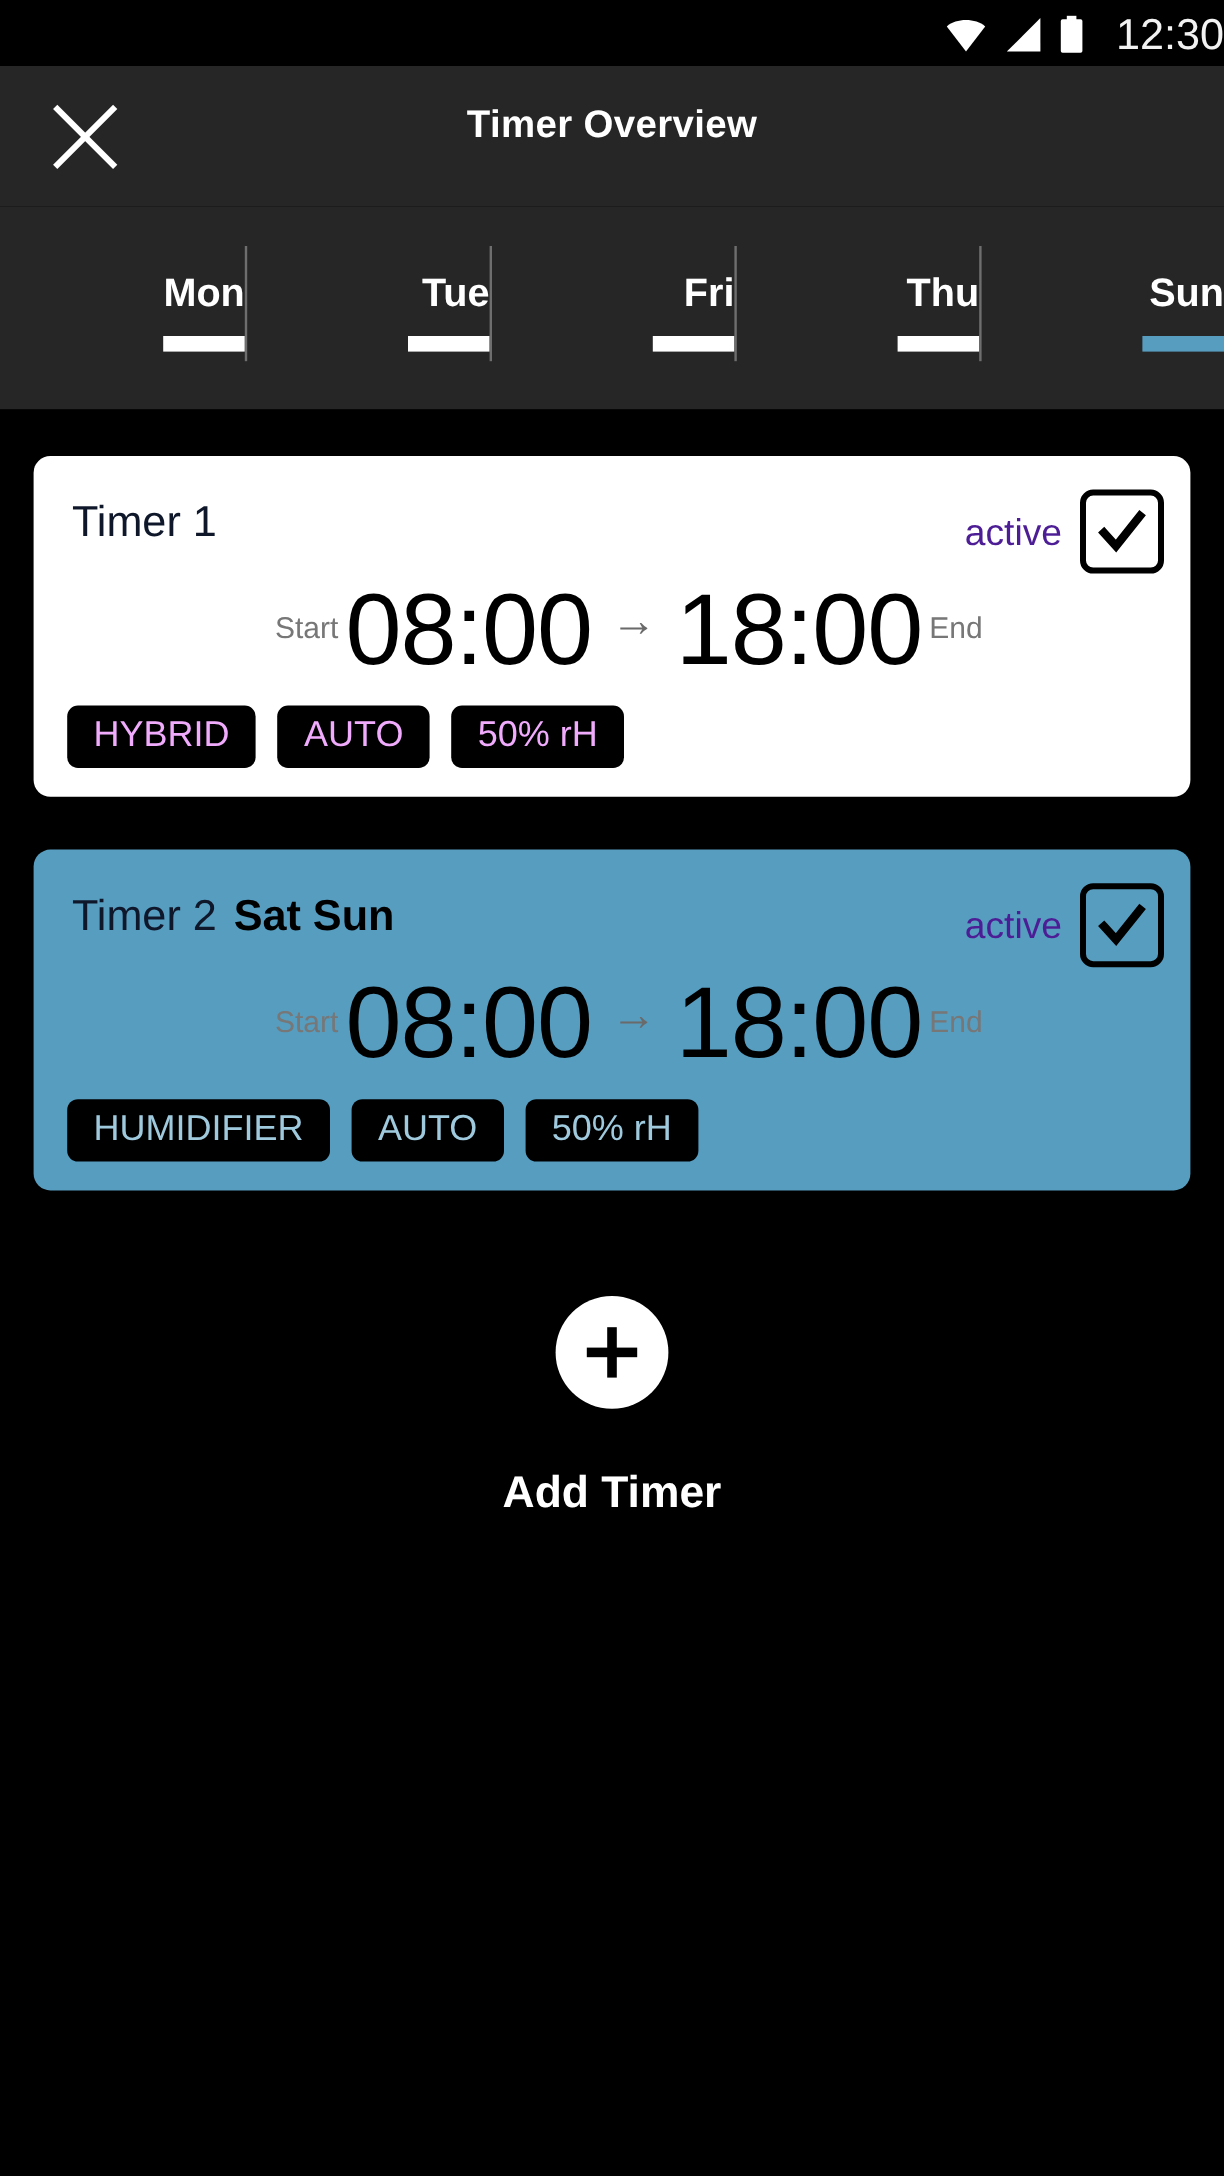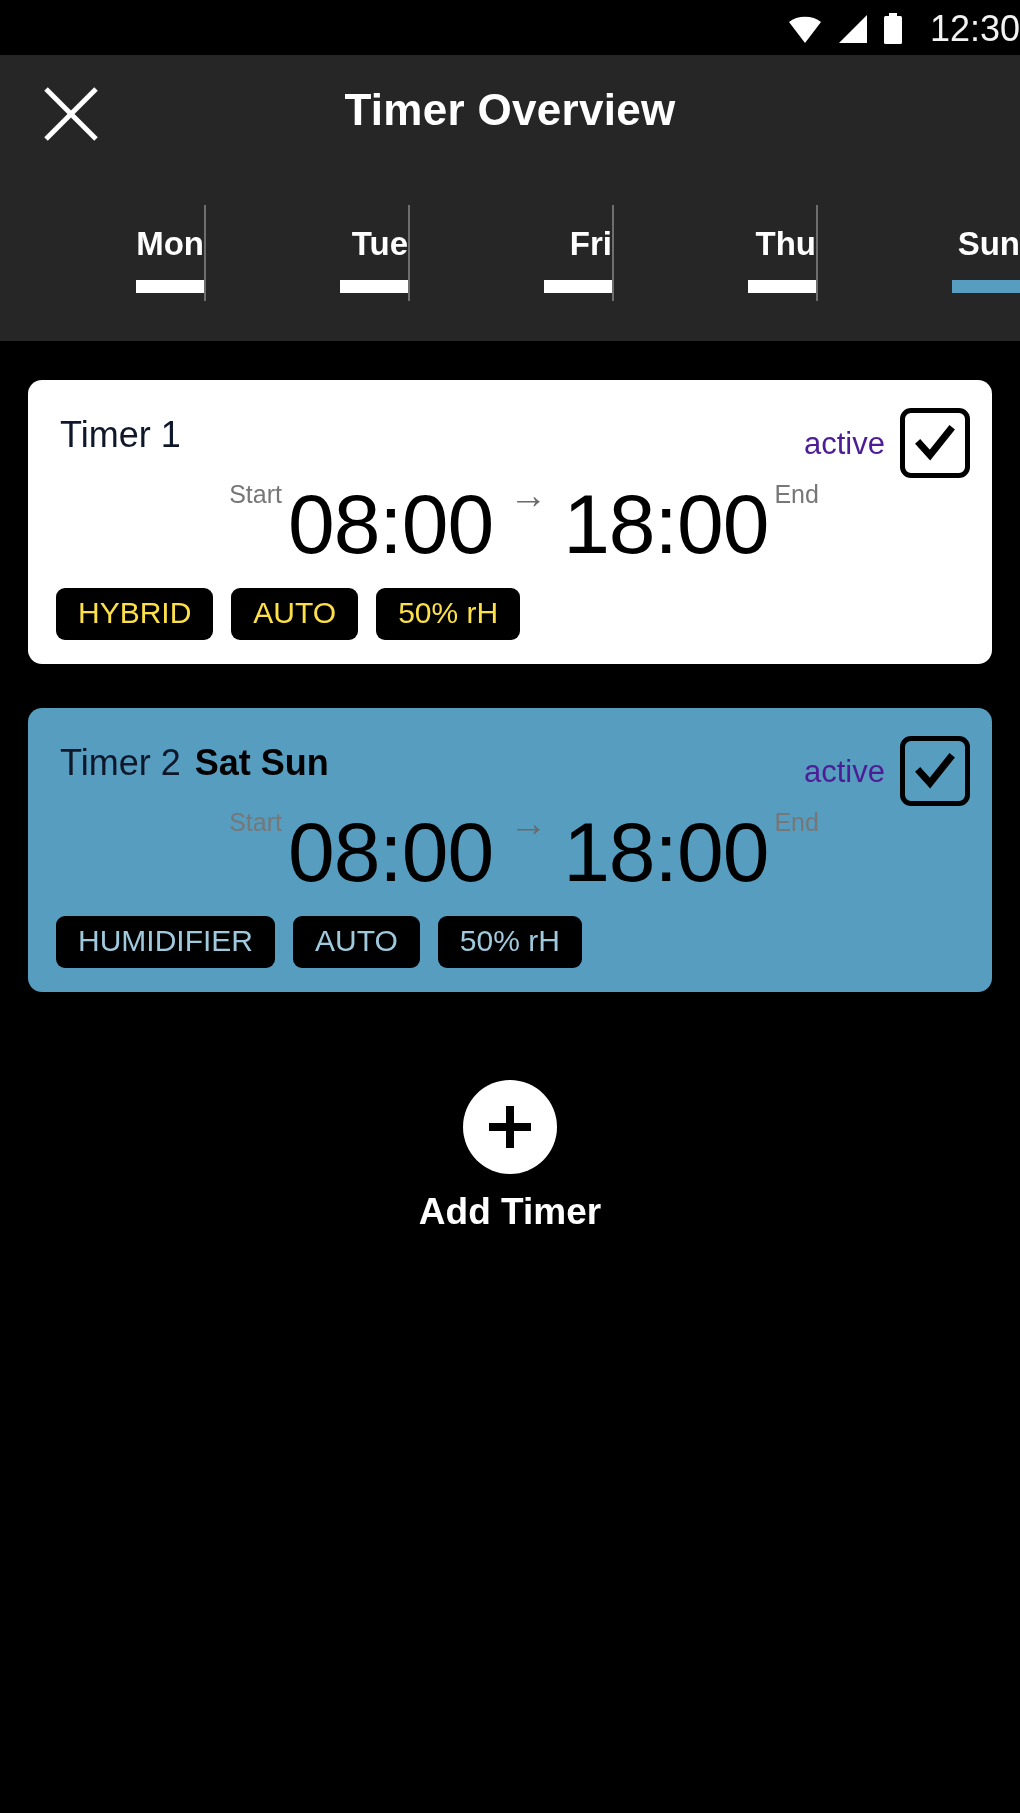--- a/index.html
+++ b/index.html
@@ -55,21 +55,21 @@
     width: 62px; height: 62px;
     cursor: pointer;
   }
   .close-btn svg { display: block; width: 62px; height: 62px; }
   .appbar-title {
     position: absolute;
     left: 0; right: 0;
     top: 30px;
     text-align: center;
     color: #ffffff;
-    font-size: 44px;
+    font-size: 32px;
     font-weight: bold;
     letter-spacing: 0.3px;
   }
 
   
   .tabbar {
     position: absolute;
     top: 172px; left: 0;
     width: 1020px;
     height: 169px;
@@ -160,21 +160,21 @@
     border-radius: 11px;
     display: flex;
     align-items: center;
     justify-content: center;
     cursor: pointer;
   }
   .checkbox svg { width: 42px; height: 42px; display: block; }
 
   .card-times {
     display: flex;
-    align-items: flex-start;
+    align-items: center;
     justify-content: center;
     margin-top: -8px;
     padding-left: 28px;
   }
   .time-side-label {
     color: #777777;
     font-size: 25px;
     font-weight: 400;
     line-height: 1;
   }
@@ -197,39 +197,40 @@
   .mr6 { margin-right: 6px; }
 
   .card-chips {
     display: flex;
     gap: 18px;
     padding: 0 0 0 28px;
     margin-top: 22px;
   }
   .chip {
     background: #000000;
-    color: #fde047;
+    color: #f0abfc;
     font-size: 30px;
     font-weight: 400;
     border-radius: 9px;
     padding: 10px 22px 12px 22px;
     line-height: 1;
     white-space: nowrap;
   }
   .card2 .chip { color: #9fc9dd; }
 
   
   .add-timer {
     position: absolute;
     top: 1080px;
     left: 0; right: 0;
     display: flex;
     flex-direction: column;
     align-items: center;
     cursor: pointer;
+    gap: 32px;
   }
   .add-circle {
     width: 94px; height: 94px;
     border-radius: 50%;
     background: #ffffff;
     display: flex;
     align-items: center;
     justify-content: center;
   }
   .add-circle svg { width: 56px; height: 56px; display: block; }

